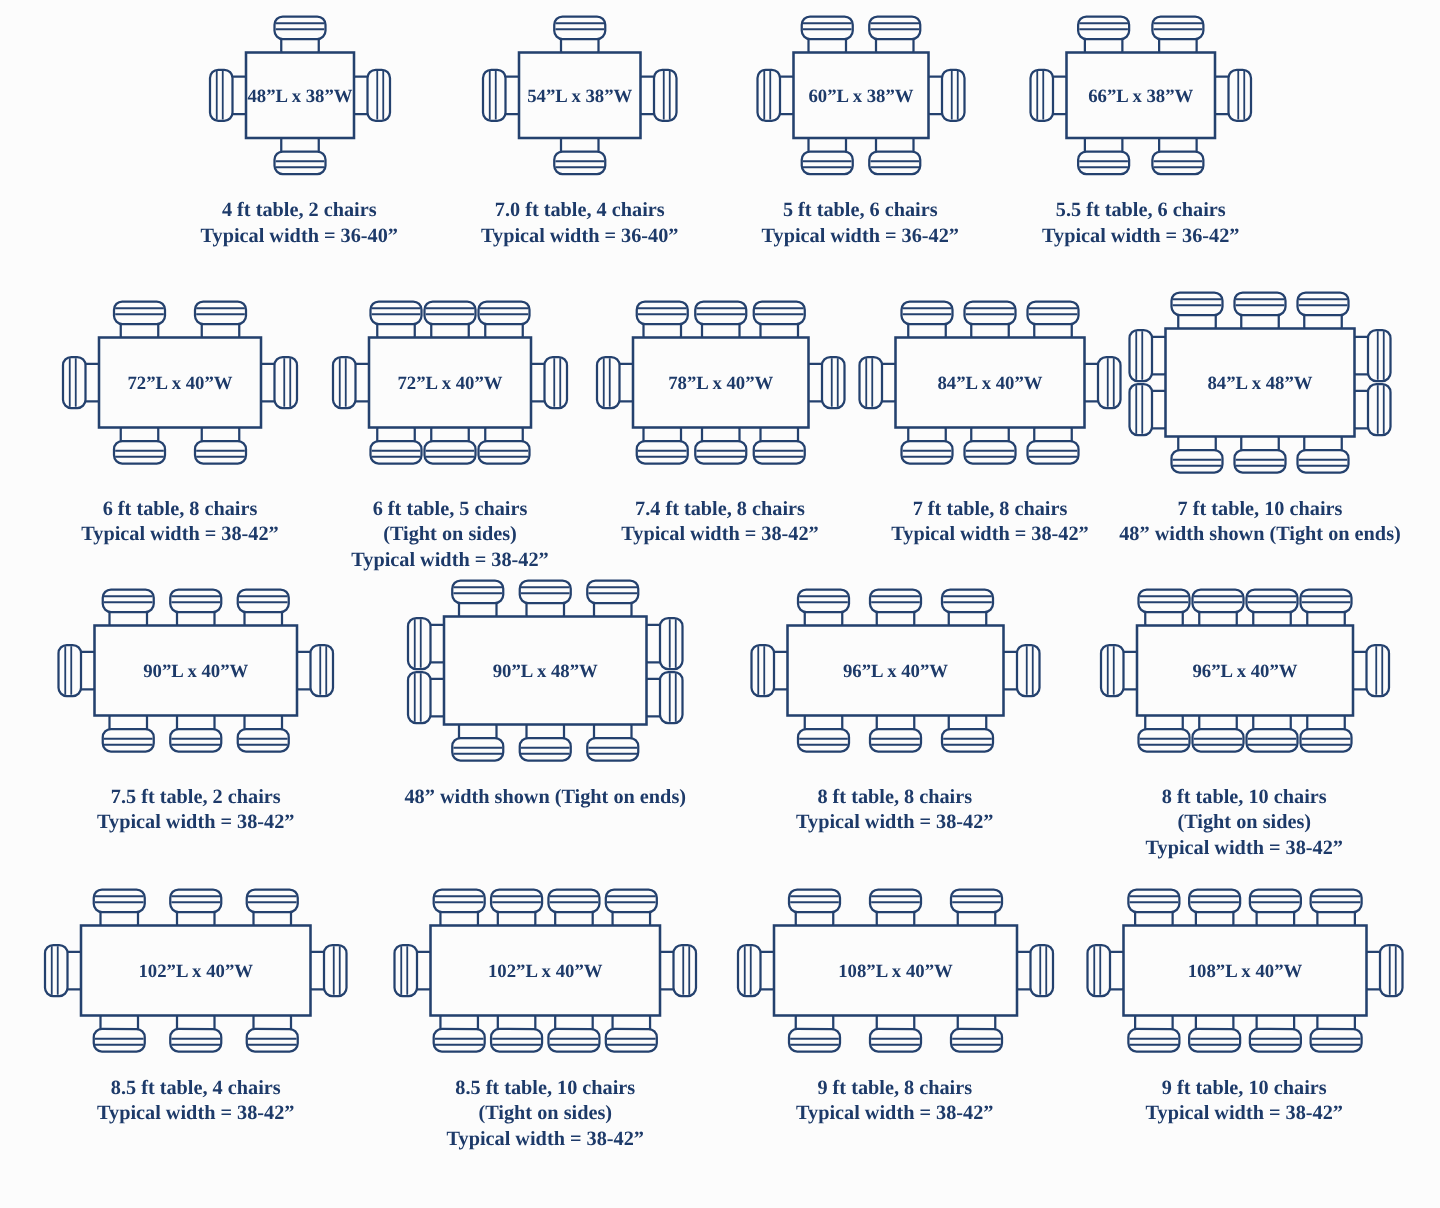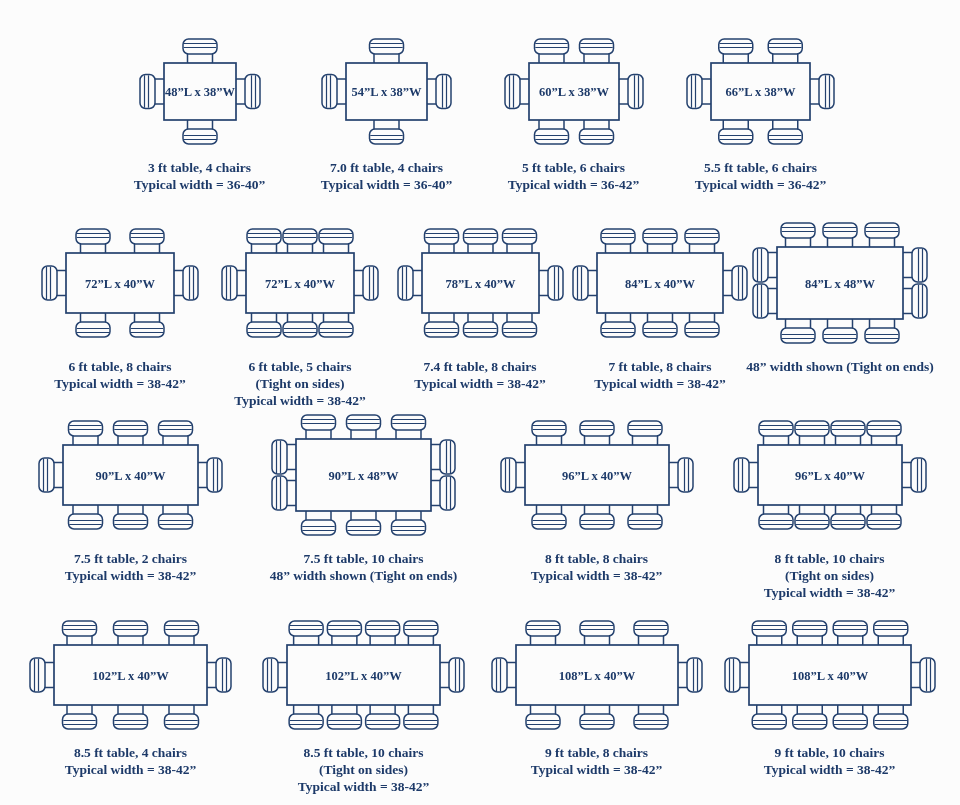--- a/index.html
+++ b/index.html
@@ -3,21 +3,21 @@
 <meta charset="utf-8">
 <style>
   :root{
     --bg:#fcfcfc; --ink:#24416e; --txt:#1d3a69;
   }
   html,body{margin:0;padding:0}
   body{
     width:960px;height:805px;overflow:hidden;background:var(--bg);
     font-family:"Liberation Serif","DejaVu Serif",serif;
   }
-  #board{padding-top:32px;width:960px;box-sizing:border-box}
+  #board{padding-top:4px;width:960px;box-sizing:border-box}
   .row{display:flex;justify-content:center;align-items:flex-start}
   .row-0{margin-bottom:24px}
   .row-1{margin-bottom:0}
   .row-2{margin-bottom:14px}
   .row-0 .cell{width:187px}
   .row-1 .cell{width:180px}
   .row-2 .cell,.row-3 .cell{width:233px}
   .cell{display:flex;flex-direction:column;align-items:center;flex:0 0 auto}
   .diagram{display:flex;align-items:center;justify-content:center}
   .row-0 .diagram{height:118px}
@@ -65,21 +65,21 @@
               <rect x="-12.5" y="-16" width="25" height="21" rx="6" class="shape"></rect>
               <rect x="-17" y="-24" width="34" height="15" rx="5.5" class="shape"></rect>
               <line x1="-16.2" y1="-19.5" x2="16.2" y2="-19.5" class="ln"></line>
               <line x1="-16.2" y1="-15.5" x2="16.2" y2="-15.5" class="ln"></line>
             </g>
             <rect x="27" y="27" width="72" height="57" class="tbl"></rect>
             <text x="63" y="60" class="lbl">48”L x 38”W</text>
           </svg>
         </div>
     <div class="caption">
-          <div>3 ft table, 4 chairs</div>
+          <div>4 ft table, 2 chairs</div>
           <div>Typical width = 36-40”</div>
         </div>
   </div>
 
   <div class="cell">
     <div class="diagram">
           <svg width="135" height="111" viewBox="0 0 135 111">
             <g transform="translate(67.5 27) rotate(0)">
               <rect x="-12.5" y="-16" width="25" height="21" rx="6" class="shape"></rect>
               <rect x="-17" y="-24" width="34" height="15" rx="5.5" class="shape"></rect>
@@ -507,20 +507,21 @@
               <rect x="-12.5" y="-16" width="25" height="21" rx="6" class="shape"></rect>
               <rect x="-17" y="-24" width="34" height="15" rx="5.5" class="shape"></rect>
               <line x1="-16.2" y1="-19.5" x2="16.2" y2="-19.5" class="ln"></line>
               <line x1="-16.2" y1="-15.5" x2="16.2" y2="-15.5" class="ln"></line>
             </g>
             <rect x="27" y="27" width="126" height="72" class="tbl"></rect>
             <text x="90" y="67.5" class="lbl">84”L x 48”W</text>
           </svg>
         </div>
     <div class="caption">
+          <div>7 ft table, 10 chairs</div>
           <div>48” width shown (Tight on ends)</div>
         </div>
   </div>
 </div>
     <div class="row row-2">
   <div class="cell">
     <div class="diagram">
           <svg width="189" height="114" viewBox="0 0 189 114">
             <g transform="translate(49.5 27) rotate(0)">
               <rect x="-12.5" y="-16" width="25" height="21" rx="6" class="shape"></rect>
@@ -641,21 +642,20 @@
               <rect x="-12.5" y="-16" width="25" height="21" rx="6" class="shape"></rect>
               <rect x="-17" y="-24" width="34" height="15" rx="5.5" class="shape"></rect>
               <line x1="-16.2" y1="-19.5" x2="16.2" y2="-19.5" class="ln"></line>
               <line x1="-16.2" y1="-15.5" x2="16.2" y2="-15.5" class="ln"></line>
             </g>
             <rect x="27" y="27" width="135" height="72" class="tbl"></rect>
             <text x="94.5" y="67.5" class="lbl">90”L x 48”W</text>
           </svg>
         </div>
     <div class="caption">
-          <div>7.5 ft table, 10 chairs</div>
           <div>48” width shown (Tight on ends)</div>
         </div>
   </div>
 
   <div class="cell">
     <div class="diagram">
           <svg width="198" height="114" viewBox="0 0 198 114">
             <g transform="translate(51 27) rotate(0)">
               <rect x="-12.5" y="-16" width="25" height="21" rx="6" class="shape"></rect>
               <rect x="-17" y="-24" width="34" height="15" rx="5.5" class="shape"></rect>

